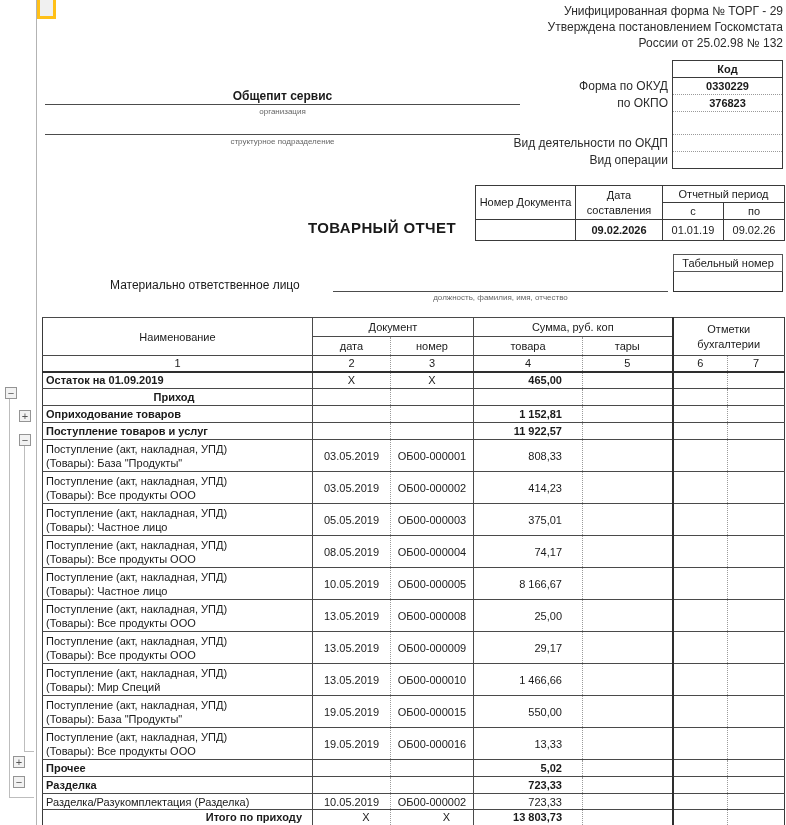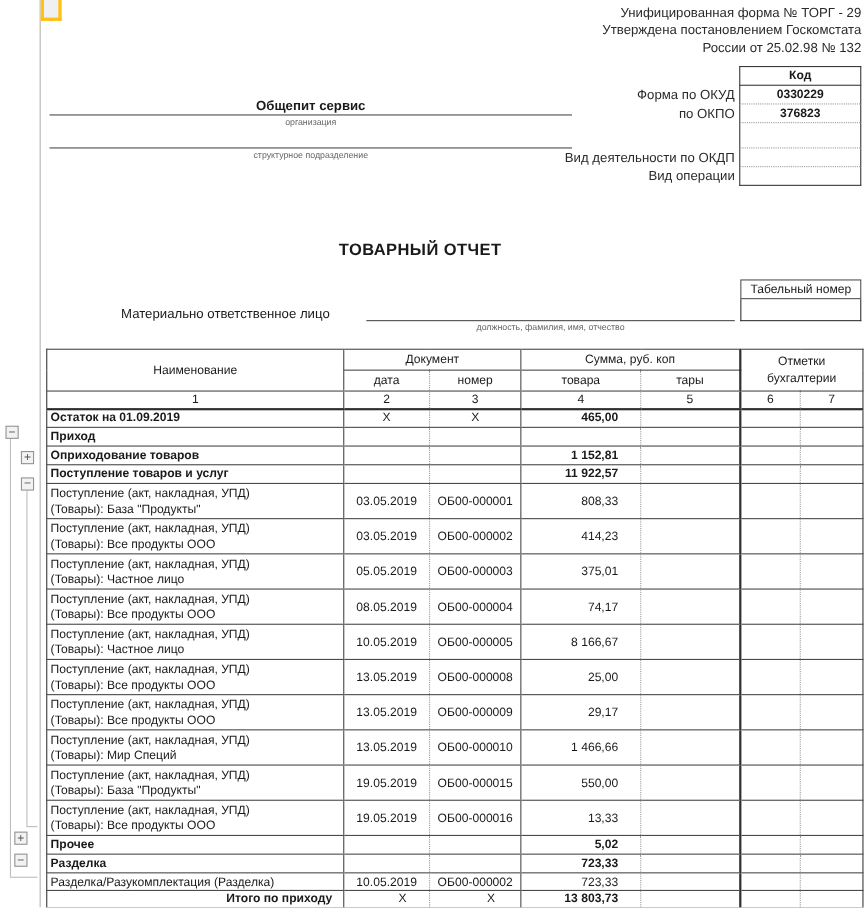--- a/index.html
+++ b/index.html
@@ -72,21 +72,21 @@
   .report-table td.name{text-align:left;padding-left:3px;}
   .report-table td.date,.report-table td.num{text-align:center;}
   .report-table td.goods{text-align:right;padding-right:20px;}
   .report-table tr.t-opening td{height:17px;}
   .report-table tr.t-section td,.report-table tr.t-group td{height:17px;}
   .report-table tr.t-detail2 td{height:32px;vertical-align:middle;}
   .report-table tr.t-detail2 td.name{white-space:pre-line;line-height:14px;}
   .report-table tr.t-detail1 td,.report-table tr.t-grand td{height:16px;}
   .report-table tr.t-opening td.name,.report-table tr.t-group td.name{font-weight:bold;}
   .report-table tr.t-opening td.goods,.report-table tr.t-group td.goods{font-weight:bold;}
-  .report-table tr.t-section td.name{font-weight:bold;text-align:left;padding-right:10px;}
+  .report-table tr.t-section td.name{font-weight:bold;text-align:center;padding-right:10px;}
   .report-table tr.t-grand td.name{font-weight:bold;text-align:right;padding-right:10px;}
   .report-table tr.t-grand td.goods{font-weight:bold;}
   .report-table tr.t-grand td{border-bottom:2px solid #2e2e2e;padding-left:32px;}
 </style>
 </head>
 <body>
 
 <div class="page">
 
   <div class="outline-sep"></div>
@@ -136,20 +136,39 @@
   <div class="code-label" style="top:136px;">Вид деятельности по ОКДП</div>
   <div class="code-label" style="top:153px;">Вид операции</div>
 
   <div class="org-text" style="top:89px;">Общепит сервис</div>
   <div class="org-line" style="top:104px;"></div>
   <div class="org-cap" style="top:107px;">организация</div>
   <div class="org-line" style="top:134px;"></div>
   <div class="org-cap" style="top:137px;">структурное подразделение</div>
 
   <div class="report-title">ТОВАРНЫЙ ОТЧЕТ</div>
+  <table class="doc-table">
+    <tbody>
+        <tr class="h1">
+      <td class="w-num two-line" rowspan="2">Номер Документа</td>
+      <td class="w-date two-line" rowspan="2">Дата составления</td>
+      <td colspan="2">Отчетный период</td>
+    </tr>
+    <tr class="h2">
+      <td class="w-p">с</td>
+      <td class="w-p">по</td>
+    </tr>
+    <tr class="vals">
+      <td></td>
+      <td class="bold">09.02.2026</td>
+      <td>01.01.19</td>
+      <td>09.02.26</td>
+    </tr>
+  </tbody>
+    </table>
 
   <div class="tab-box">
     <div class="hd">Табельный номер</div>
     <div class="val"></div>
   </div>
 
   <div class="mol-label">Материально ответственное лицо</div>
   <div class="mol-line"></div>
   <div class="mol-cap">должность, фамилия, имя, отчество</div>
 

